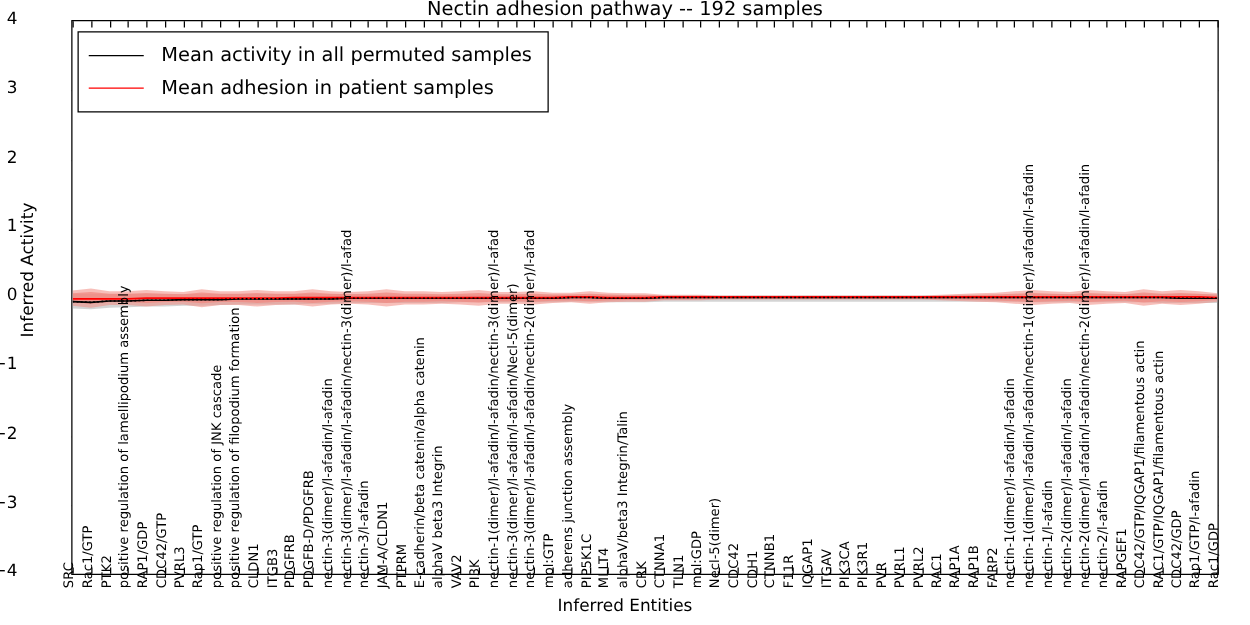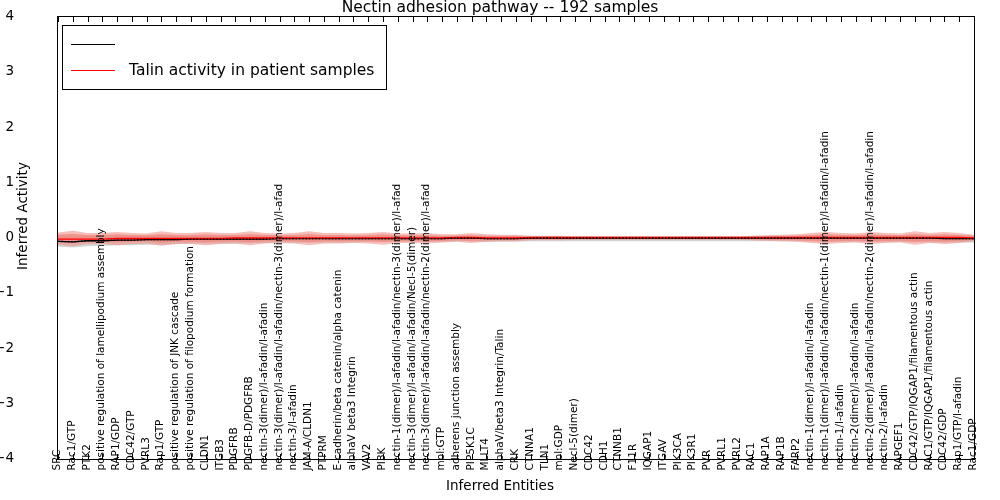--- a/index.html
+++ b/index.html
@@ -176,24 +176,25 @@
         <div class="xtl" style="left: 875.677px;">RAC1/GTP/IQGAP1/filamentous actin</div>
         <div class="xtl" style="left: 890.452px;">CDC42/GDP</div>
         <div class="xtl" style="left: 905.226px;">Rap1/GTP/l-afadin</div>
         <div class="xtl" style="left: 920px;">Rac1/GDP</div>
       </div>
   </div>
 
   <div id="legend">
     <div class="leg-row">
       <span class="leg-line"></span>
+      <span class="leg-text">Mean activity in all permuted samples</span>
     </div>
     <div class="leg-row">
       <span class="leg-line red"></span>
-      <span class="leg-text">Talin activity in patient samples</span>
+      <span class="leg-text">Mean adhesion in patient samples</span>
     </div>
   </div>
 
 <div class="xtick" style="left: 58px; top: 454px;"></div>
     <div class="xtick" style="left: 58px; top: 17px;"></div>
     <div class="xtick" style="left: 72.7742px; top: 454px;"></div>
     <div class="xtick" style="left: 72.7742px; top: 17px;"></div>
     <div class="xtick" style="left: 87.5484px; top: 454px;"></div>
     <div class="xtick" style="left: 87.5484px; top: 17px;"></div>
     <div class="xtick" style="left: 102.323px; top: 454px;"></div>

